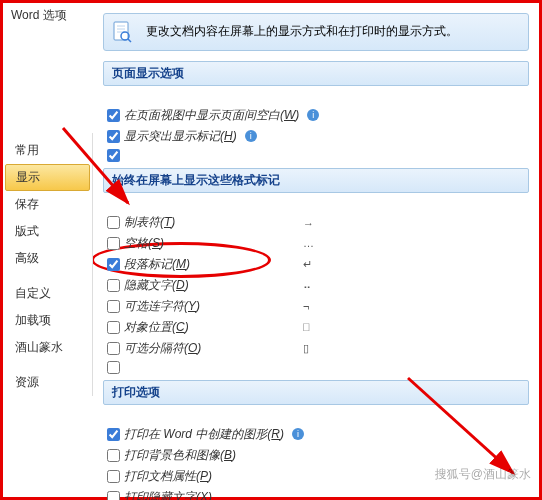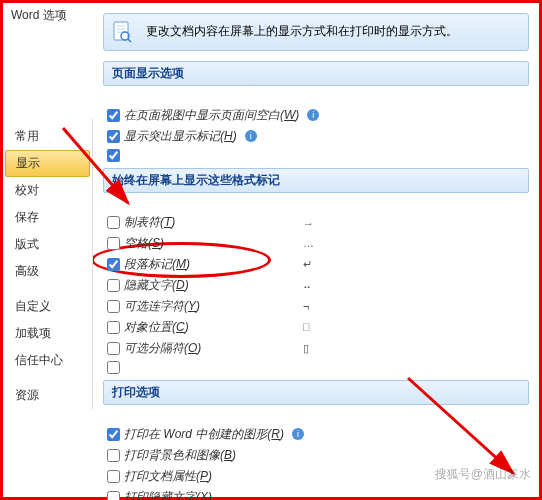--- a/index.html
+++ b/index.html
@@ -26,28 +26,27 @@
 </style>
 </head>
 <body>
 
 <div class="outer">
   <div class="titlebar">Word 选项</div>
   <div class="main">
     <div class="sidebar" id="sidebar">
         <div class="sidebar-item">常用</div>
         <div class="sidebar-item selected">显示</div>
-        <div class="sidebar-item">校对</div>
         <div class="sidebar-item">保存</div>
         <div class="sidebar-item">版式</div>
         <div class="sidebar-item">高级</div>
         <div style="height: 8px;"></div>
         <div class="sidebar-item">自定义</div>
         <div class="sidebar-item">加载项</div>
-        <div class="sidebar-item">信任中心</div>
+        <div class="sidebar-item">酒山篆水</div>
         <div style="height: 8px;"></div>
         <div class="sidebar-item">资源</div>
       </div>
     <div class="content">
       <div class="banner">
         <span class="banner-icon">
           <svg viewBox="0 0 20 24">
               <rect x="2" y="2" width="14" height="18" rx="1" fill="#fff" stroke="#6b9ed6"></rect>
               <line x1="5" y1="6" x2="13" y2="6" stroke="#bcd4ee"></line>
               <line x1="5" y1="9" x2="13" y2="9" stroke="#bcd4ee"></line>

